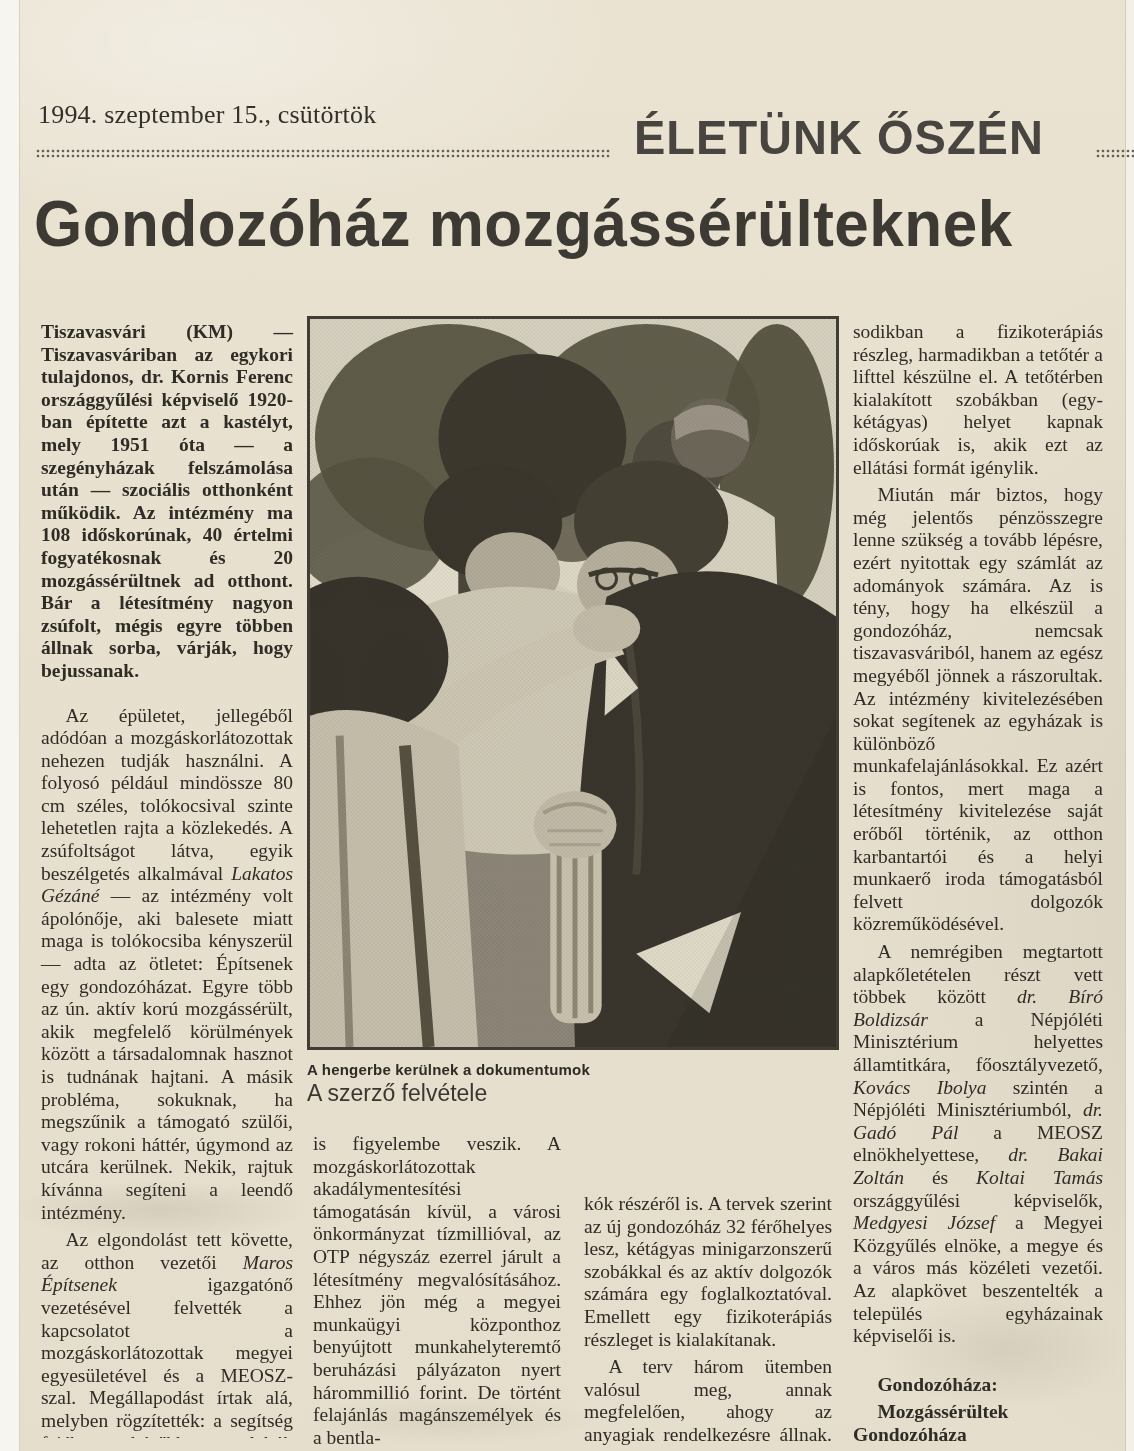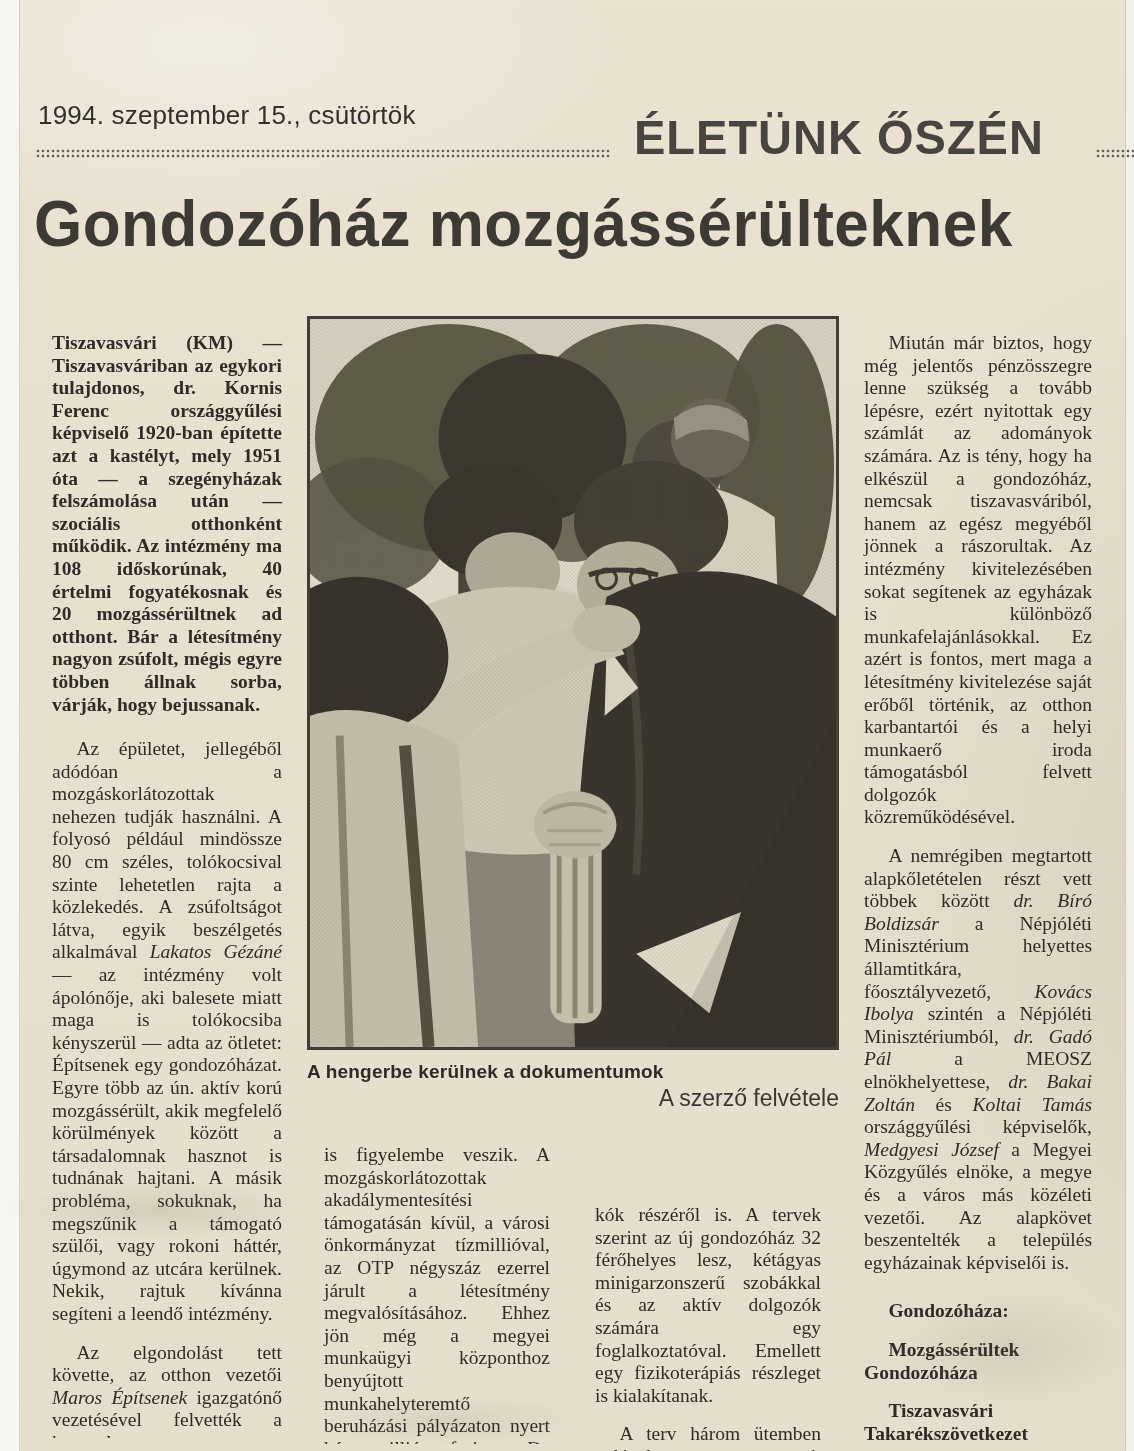--- a/index.html
+++ b/index.html
@@ -10,21 +10,21 @@
       radial-gradient(ellipse 500px 900px at 104% 60%, rgba(120,105,80,.10), rgba(0,0,0,0) 70%),
       linear-gradient(180deg,#eae3d2 0%, #e7e0cf 40%, #e5decc 100%);
     font-family:"Liberation Serif", serif; color:#2f2c26;
   }
   .edge-left{position:absolute;left:0;top:0;width:19px;height:1451px;background:#f7f5ef;border-right:1px solid #d8d1bf;}
   .edge-right{position:absolute;right:0;top:0;width:8px;height:1451px;background:#f3f0e7;border-left:1px solid #d3cbb8;}
 
   
   .date{
     position:absolute; left:38px; top:100px; width:520px;
-    font-family:Liberation Sans, sans-serif; font-size:26px; letter-spacing:.2px;
+    font-family:Liberation Serif, serif; font-size:26px; letter-spacing:.2px;
     color:#33302a;
   }
   .rule{position:absolute; top:149px; height:10px;
     background-image:radial-gradient(circle at 2px 2px, #55514a 34%, rgba(85,81,74,0) 38%);
     background-size:5px 5px; opacity:.9;}
   .rule-left{left:36px; width:574px;}
   .rule-right{left:1096px; width:38px;}
   .section{
     position:absolute; left:634px; top:108px; width:470px;
     font-family:"Liberation Sans", sans-serif; font-weight:bold; font-size:47px;
@@ -39,41 +39,41 @@
   }
   .subhead{
     position:absolute; left:38px; top:266px; width:1075px;
     font-family:"Liberation Sans", sans-serif; font-weight:bold; font-size:26px;
     letter-spacing:.2px; color:#3a3731; white-space:nowrap;
   }
 
   
   .col{position:absolute; top:316px; width:262px; height:1122px; overflow:hidden;
        font-size:19.5px; line-height:22.6px; text-align:justify;}
-  .col p{margin:16px; text-align:justify;}
+  .col p{margin:5px; text-align:justify;}
   .col1{left:36px;}
   .col2{left:308px; top:1128px; width:258px; height:316px;}
   .col3{left:579px; top:1188px; width:258px; height:316px;}
   .col4{left:848px; width:260px; height:1128px;}
   .lead{font-weight:bold; margin-bottom:22px !important;}
   .ind{text-indent:1.25em;}
   .noind{text-indent:0;}
   .acct{font-weight:bold; text-indent:1.25em;}
   .acct-first{font-weight:bold; text-indent:1.25em; margin-top:26px !important;}
 
   
   .figure{position:absolute; left:307px; top:316px; width:532px; margin:0;}
   .photo{width:532px; height:734px; border:3px solid #413d35; box-sizing:border-box; background:#948d80;}
   .photo svg{display:block; width:100%; height:100%;}
   .caption{
     margin-top:11px; font-family:"Liberation Sans", sans-serif; font-weight:bold;
-    font-size:19px; color:#2e2b26; letter-spacing:.2px;
+    font-size:15px; color:#2e2b26; letter-spacing:.2px;
   }
   .credit{
-    margin-top:2px; text-align:right; font-family:"Liberation Sans", sans-serif;
+    margin-top:2px; font-family:"Liberation Sans", sans-serif;
     font-size:23px; color:#3a3731;
   }
 
   
   .stain{position:absolute; border-radius:50%; pointer-events:none;}
   .stain.s1{left:10px; top:1180px; width:300px; height:60px;
     background:radial-gradient(ellipse, rgba(110,100,80,.14), rgba(0,0,0,0) 70%);}
   .stain.s2{left:880px; top:1290px; width:250px; height:120px;
     background:radial-gradient(ellipse, rgba(110,100,80,.12), rgba(0,0,0,0) 70%);}
   .stain.s3{left:300px; top:1395px; width:300px; height:50px;
@@ -205,20 +205,21 @@
   </figure>
 
   <div class="col col2">
       <p class="noind">is figyelembe veszik. A mozgáskorlátozottak akadálymentesítési támogatásán kívül, a városi önkormányzat tízmillióval, az OTP négyszáz ezerrel járult a létesítmény megvalósításához. Ehhez jön még a megyei munkaügyi központhoz benyújtott munkahelyteremtő beruházási pályázaton nyert hárommillió forint. De történt felajánlás magánszemélyek és a bentla-</p>
     </div>
   <div class="col col3">
       <p class="noind">kók részéről is. A tervek szerint az új gondozóház 32 férőhelyes lesz, kétágyas minigarzonszerű szobákkal és az aktív dolgozók számára egy foglalkoztatóval. Emellett egy fizikoterápiás részleget is kialakítanak.</p>
       <p class="ind">A terv három ütemben valósul meg, annak megfelelően, ahogy az anyagiak rendelkezésre állnak. Első ütemben a szobák és a foglalkoztató, má-</p>
     </div>
   <div class="col col4">
+      <p class="noind">sodikban a fizikoterápiás részleg, harmadikban a tetőtér a lifttel készülne el. A tetőtérben kialakított szobákban (egy-kétágyas) helyet kapnak időskorúak is, akik ezt az ellátási formát igénylik.</p>
       <p class="ind">Miután már biztos, hogy még jelentős pénzösszegre lenne szükség a tovább lépésre, ezért nyitottak egy számlát az adományok számára. Az is tény, hogy ha elkészül a gondozóház, nemcsak tiszavasváriból, hanem az egész megyéből jönnek a rászorultak. Az intézmény kivitelezésében sokat segítenek az egyházak is különböző munkafelajánlásokkal. Ez azért is fontos, mert maga a létesítmény kivitelezése saját erőből történik, az otthon karbantartói és a helyi munkaerő iroda támogatásból felvett dolgozók közreműködésével.</p>
       <p class="ind">A nemrégiben megtartott alapkőletételen részt vett többek között <em>dr. Bíró Boldizsár</em> a Népjóléti Minisztérium helyettes államtitkára, főosztályvezető, <em>Kovács Ibolya</em> szintén a Népjóléti Minisztériumból, <em>dr. Gadó Pál</em> a MEOSZ elnökhelyettese, <em>dr. Bakai Zoltán</em> és <em>Koltai Tamás</em> országgyűlési képviselők, <em>Medgyesi József</em> a Megyei Közgyűlés elnöke, a megye és a város más közéleti vezetői. Az alapkövet beszentelték a település egyházainak képviselői is.</p>
       <p class="acct-first">Gondozóháza:</p>
       <p class="acct">Mozgássérültek Gondozóháza</p>
       <p class="acct">Tiszavasvári Takarékszövetkezet</p>
       <p class="acct">449-9834500379</p>
     </div>
 
   <div class="stain s1"></div>
   <div class="stain s2"></div>

